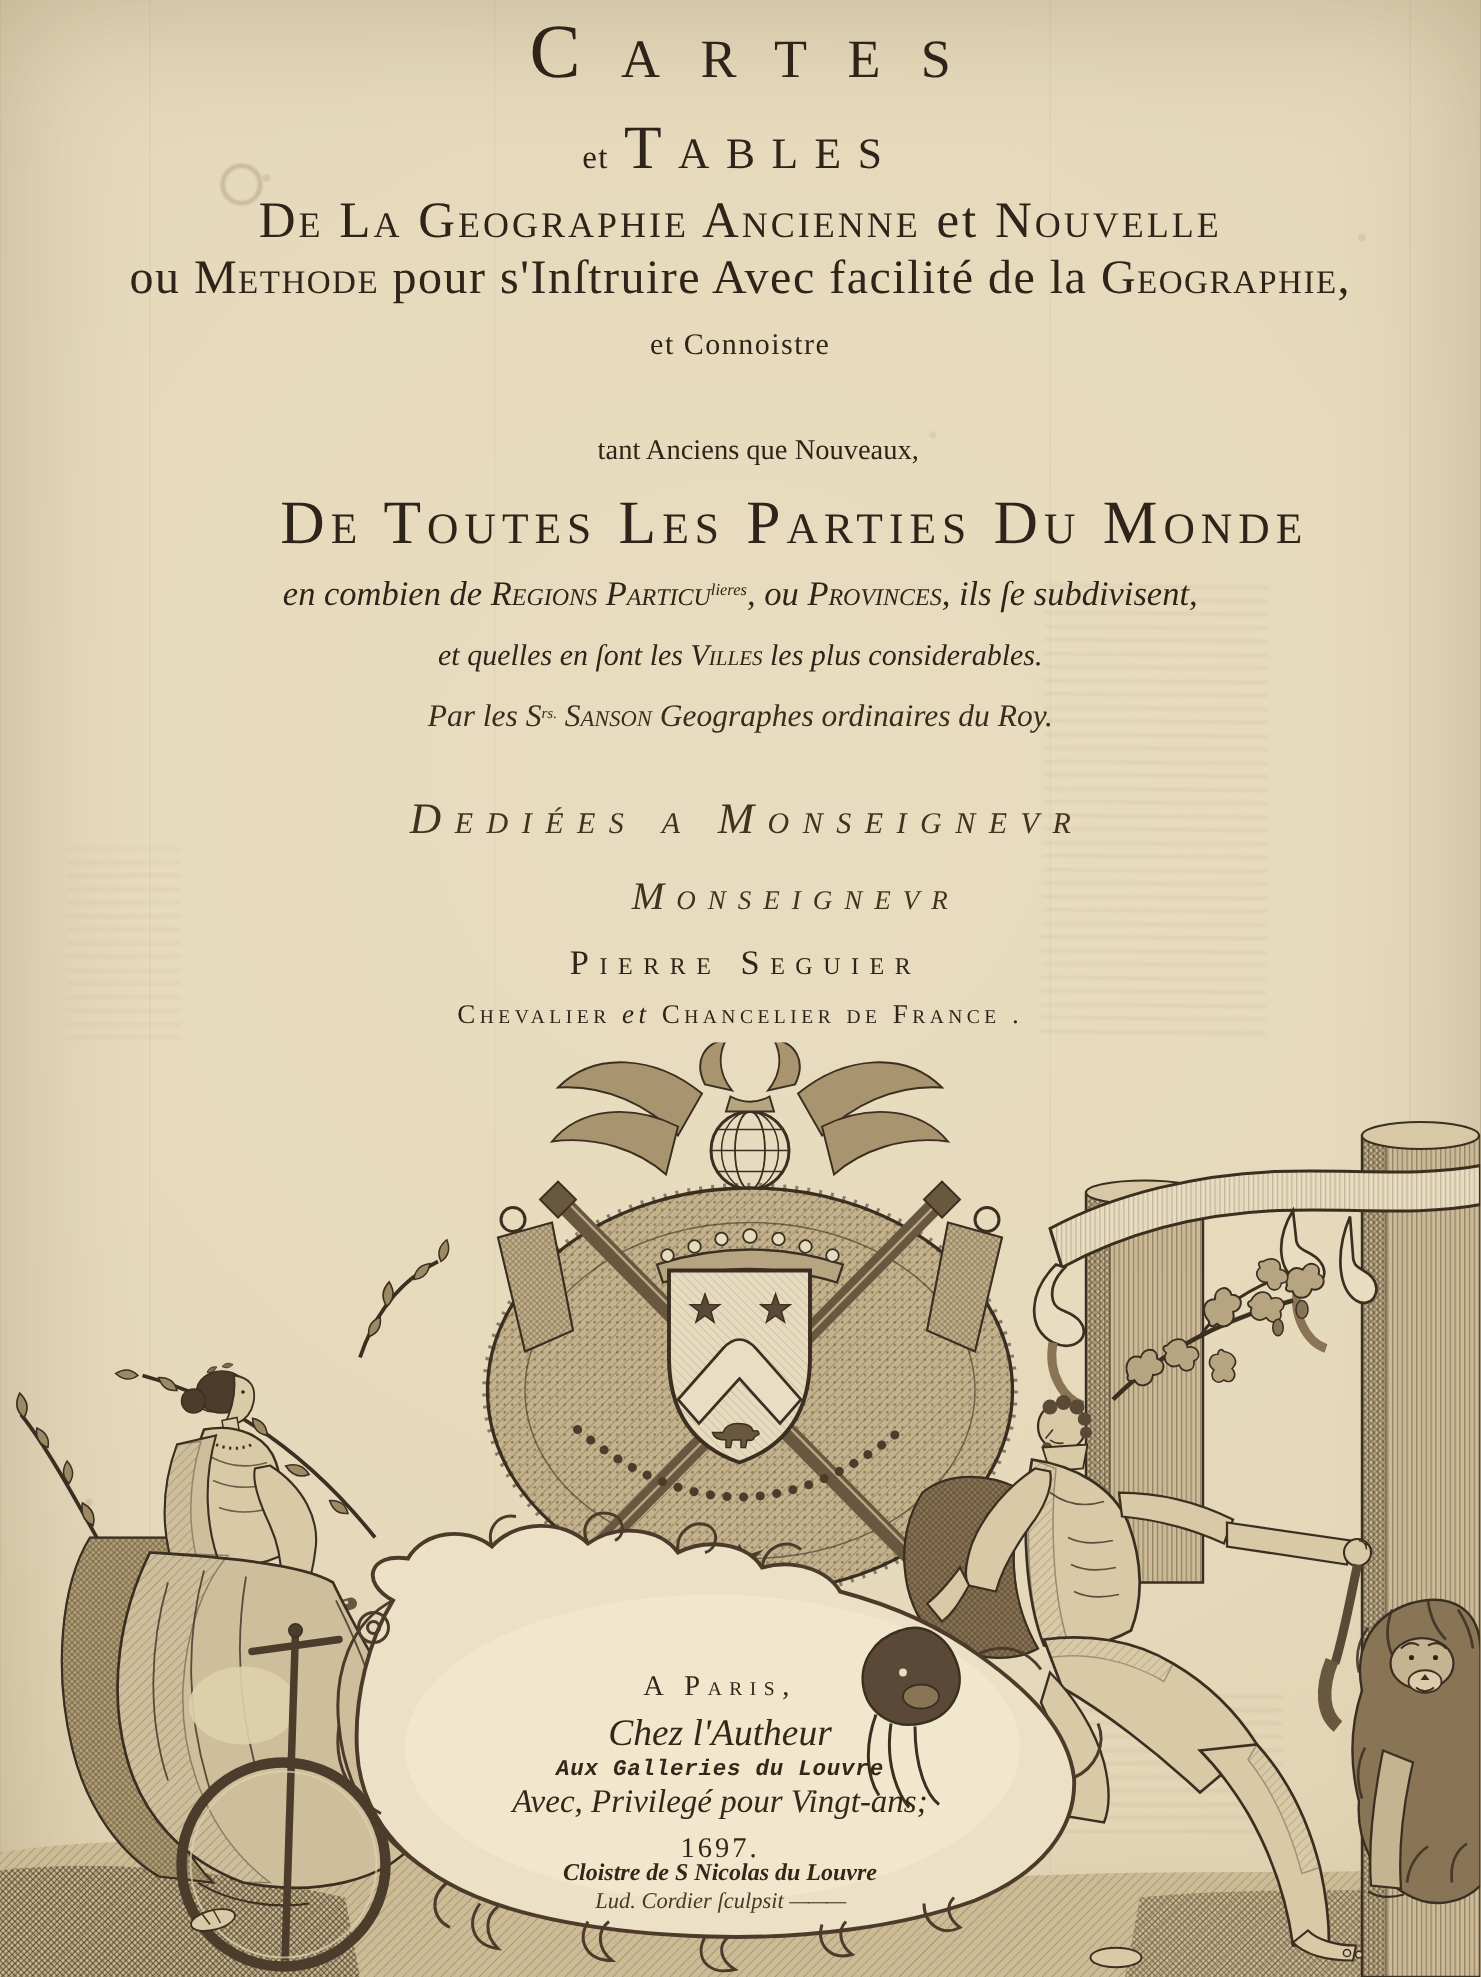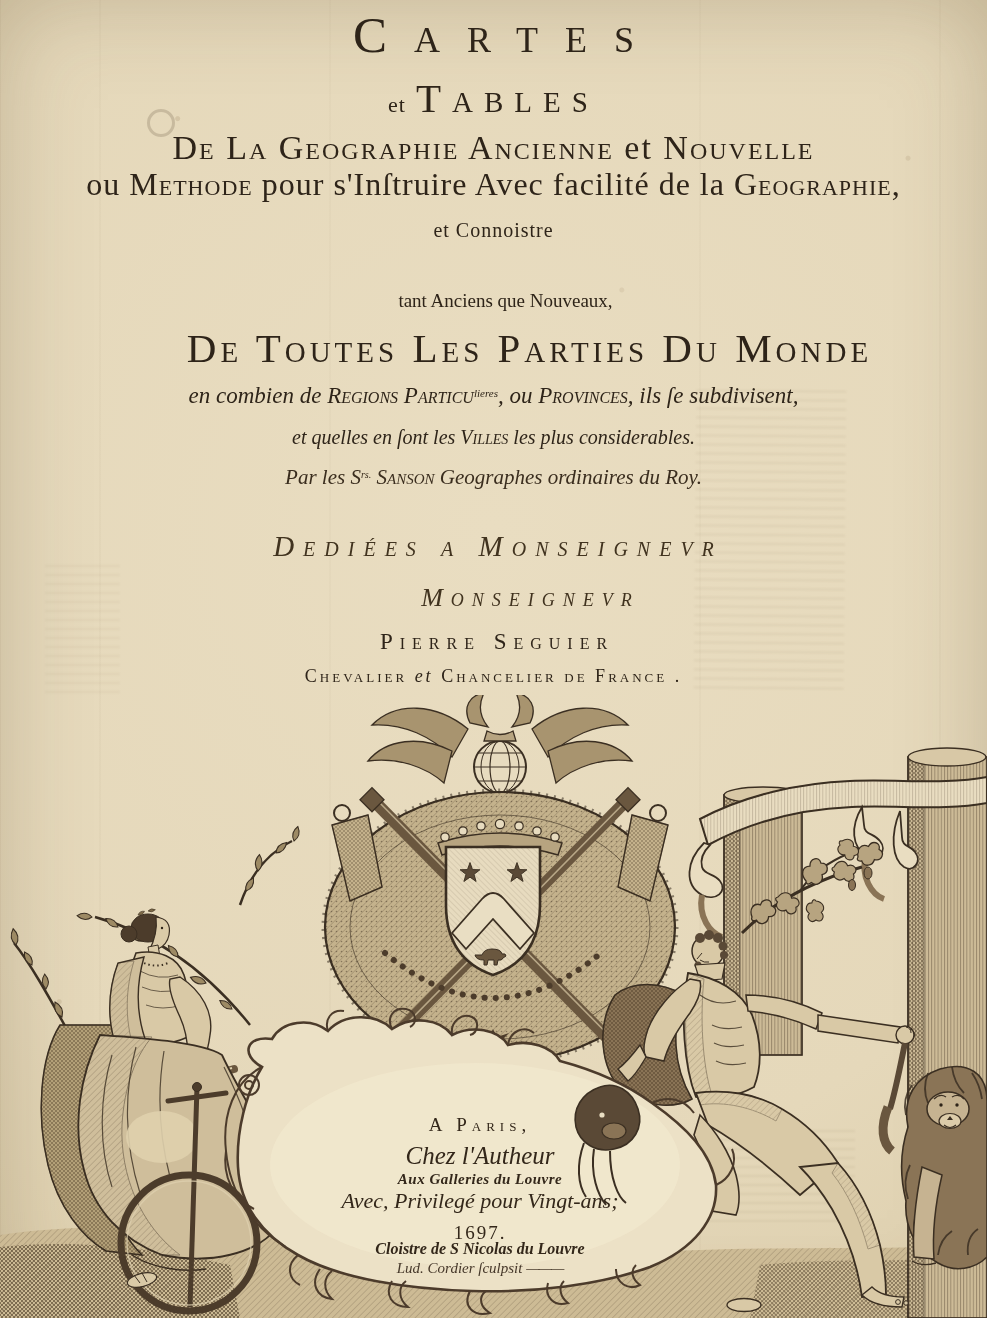--- a/index.html
+++ b/index.html
@@ -58,21 +58,21 @@
   .nameline{top:629px;font-size:23px;font-variant:small-caps;letter-spacing:7px;text-indent:7px;}
   .l15{top:666px;font-size:18px;letter-spacing:3px;font-variant:small-caps;}
 
   .engraving{position:absolute;left:0;top:695px;width:987px;height:623px;}
   .engraving svg{display:block;}
 
   .imprint{position:absolute;left:0;top:0;width:987px;height:1318px;pointer-events:none;}
   .imp{position:absolute;left:230px;width:500px;text-align:center;white-space:nowrap;color:#33271a;}
   .imp-city{top:1114px;font-size:19px;font-variant:small-caps;letter-spacing:5px;}
   .imp-pub{top:1142px;font-size:25px;font-style:italic;}
-  .imp-addr1{top:1171px;font-size:15px;font-style:italic;font-weight:bold;letter-spacing:.5px;}
+  .imp-addr1{top:1171px;font-size:15px;font-style:italic;font-weight:bold;letter-spacing:.5px;font-family:Liberation Mono, monospace;}
   .imp-priv{top:1188px;font-size:22px;font-style:italic;}
   .imp-year{top:1222px;font-size:19px;letter-spacing:2px;}
   .imp-addr2{top:1240px;font-size:16px;font-style:italic;font-weight:bold;}
   .imp-engraver{top:1260px;font-size:15px;font-style:italic;color:#46382a;}
   .imp-engraver .dash{letter-spacing:-1px;}
 </style>
 </head>
 <body>
 
 <div class="page">

